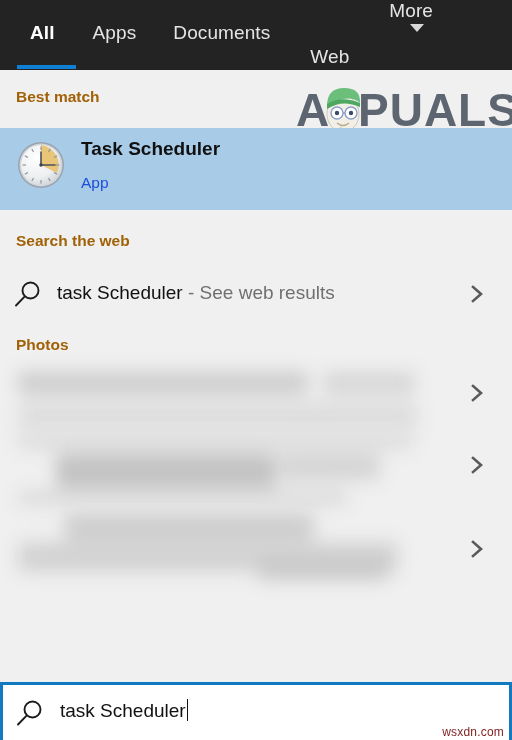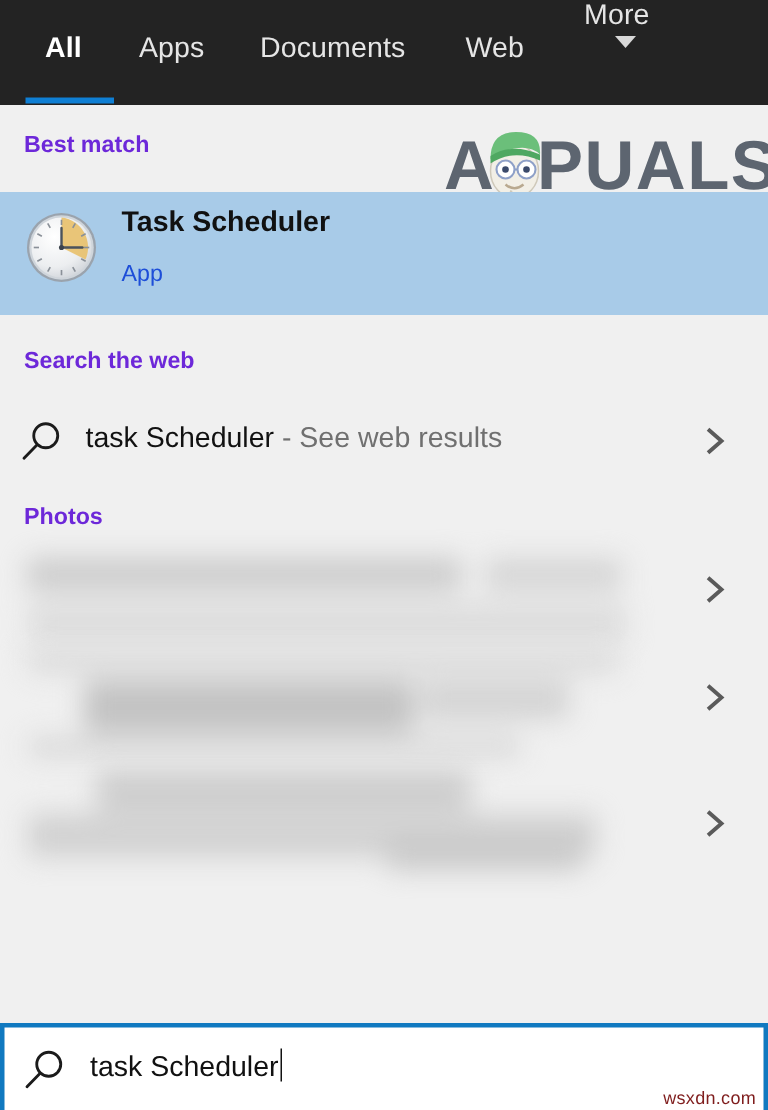--- a/index.html
+++ b/index.html
@@ -33,21 +33,21 @@
     color: #e5e5e5;
     font-size: 19px;
     letter-spacing: .1px;
     white-space: nowrap;
     cursor: pointer;
   }
   .tab.active { color: #ffffff; font-weight: bold; }
   .tab-all      { margin-left: 30px; }
   .tab-apps     { margin-left: 38px; }
   .tab-docs     { margin-left: 37px; }
-  .tab-web      { margin-left: 40px; }
+  .tab-web      { margin-left: 40px; margin-top: 24px; }
   .tab-more     { margin-left: 40px; flex-direction: column; }
   .caret {
     display: inline-block;
     margin-left: 11px;
     width: 0; height: 0;
     border-left: 7px solid transparent;
     border-right: 7px solid transparent;
     border-top: 8px solid #d8d8d8;
     position: relative; top: 2px;
   }
@@ -65,21 +65,21 @@
     width: 216px; height: 56px;
     pointer-events: none;
   }
 
   
   .section-label {
     position: absolute;
     left: 16px;
     font-size: 15.5px;
     font-weight: bold;
-    color: #6d28d9;
+    color: #a16207;
   }
   .lbl-best   { top: 88px; }
   .lbl-web    { top: 232px; }
   .lbl-photos { top: 336px; }
 
   
   .best-row {
     position: absolute;
     left: 0; top: 128px;
     width: 512px; height: 82px;

